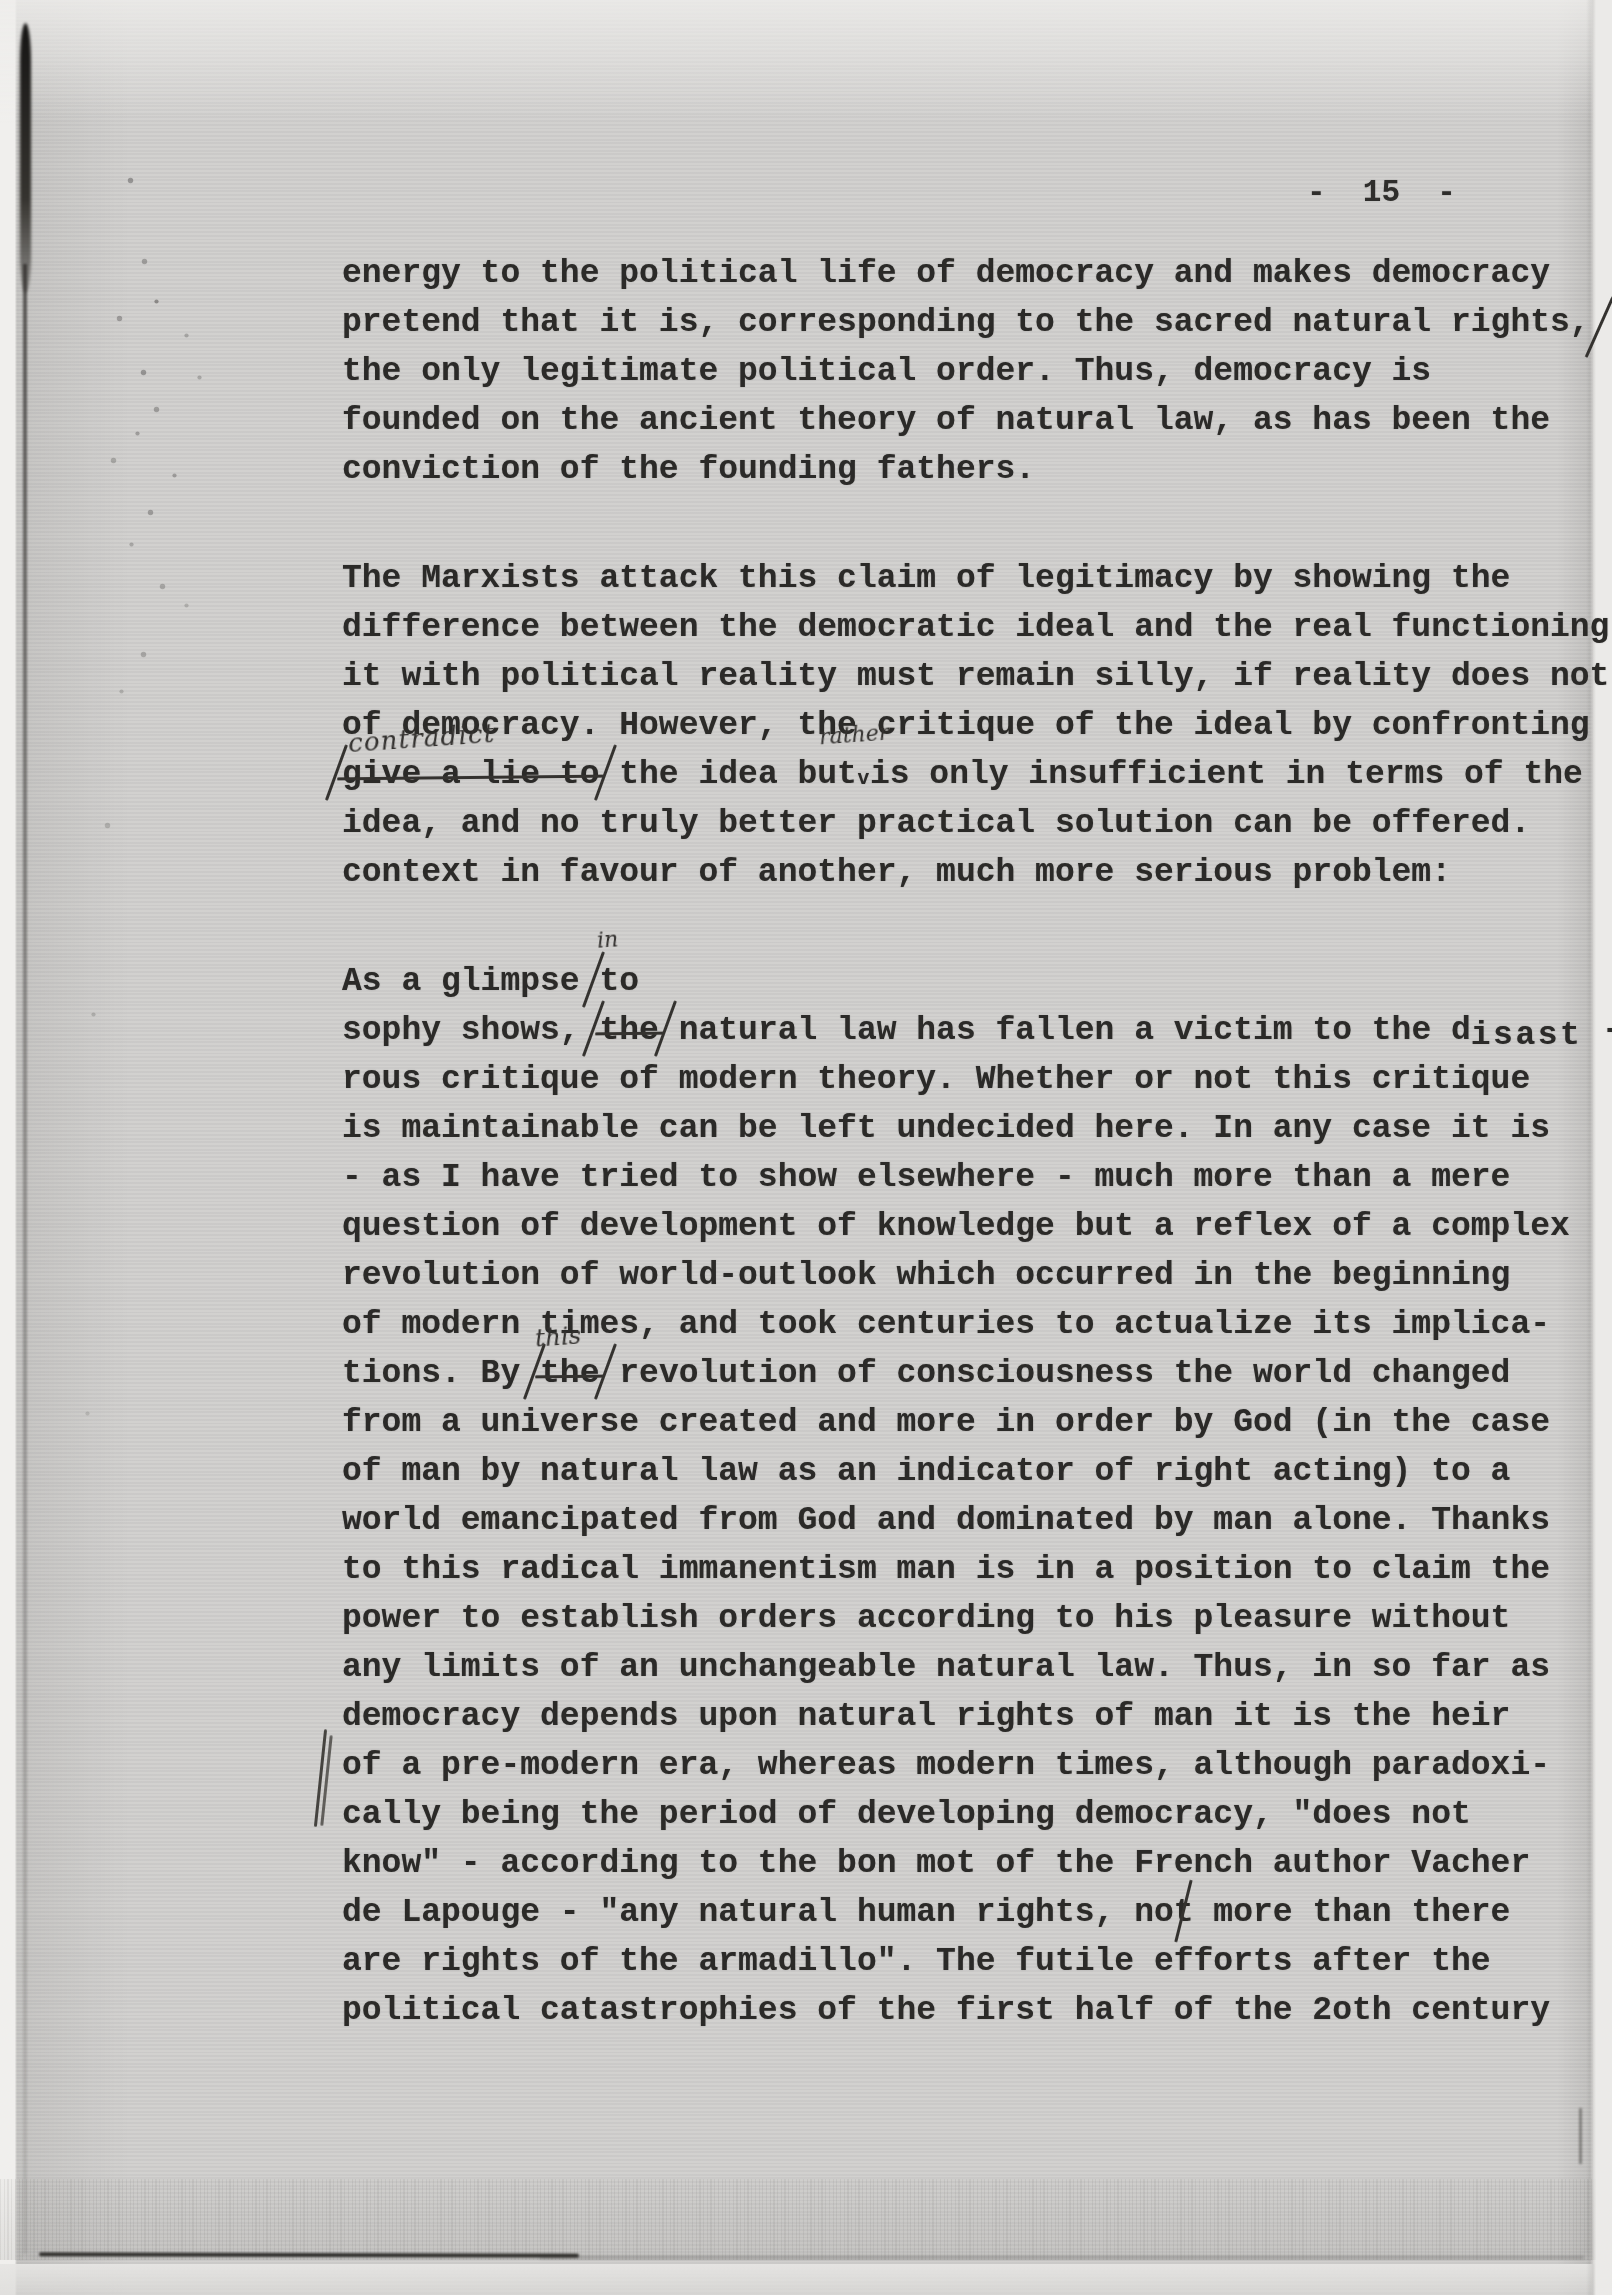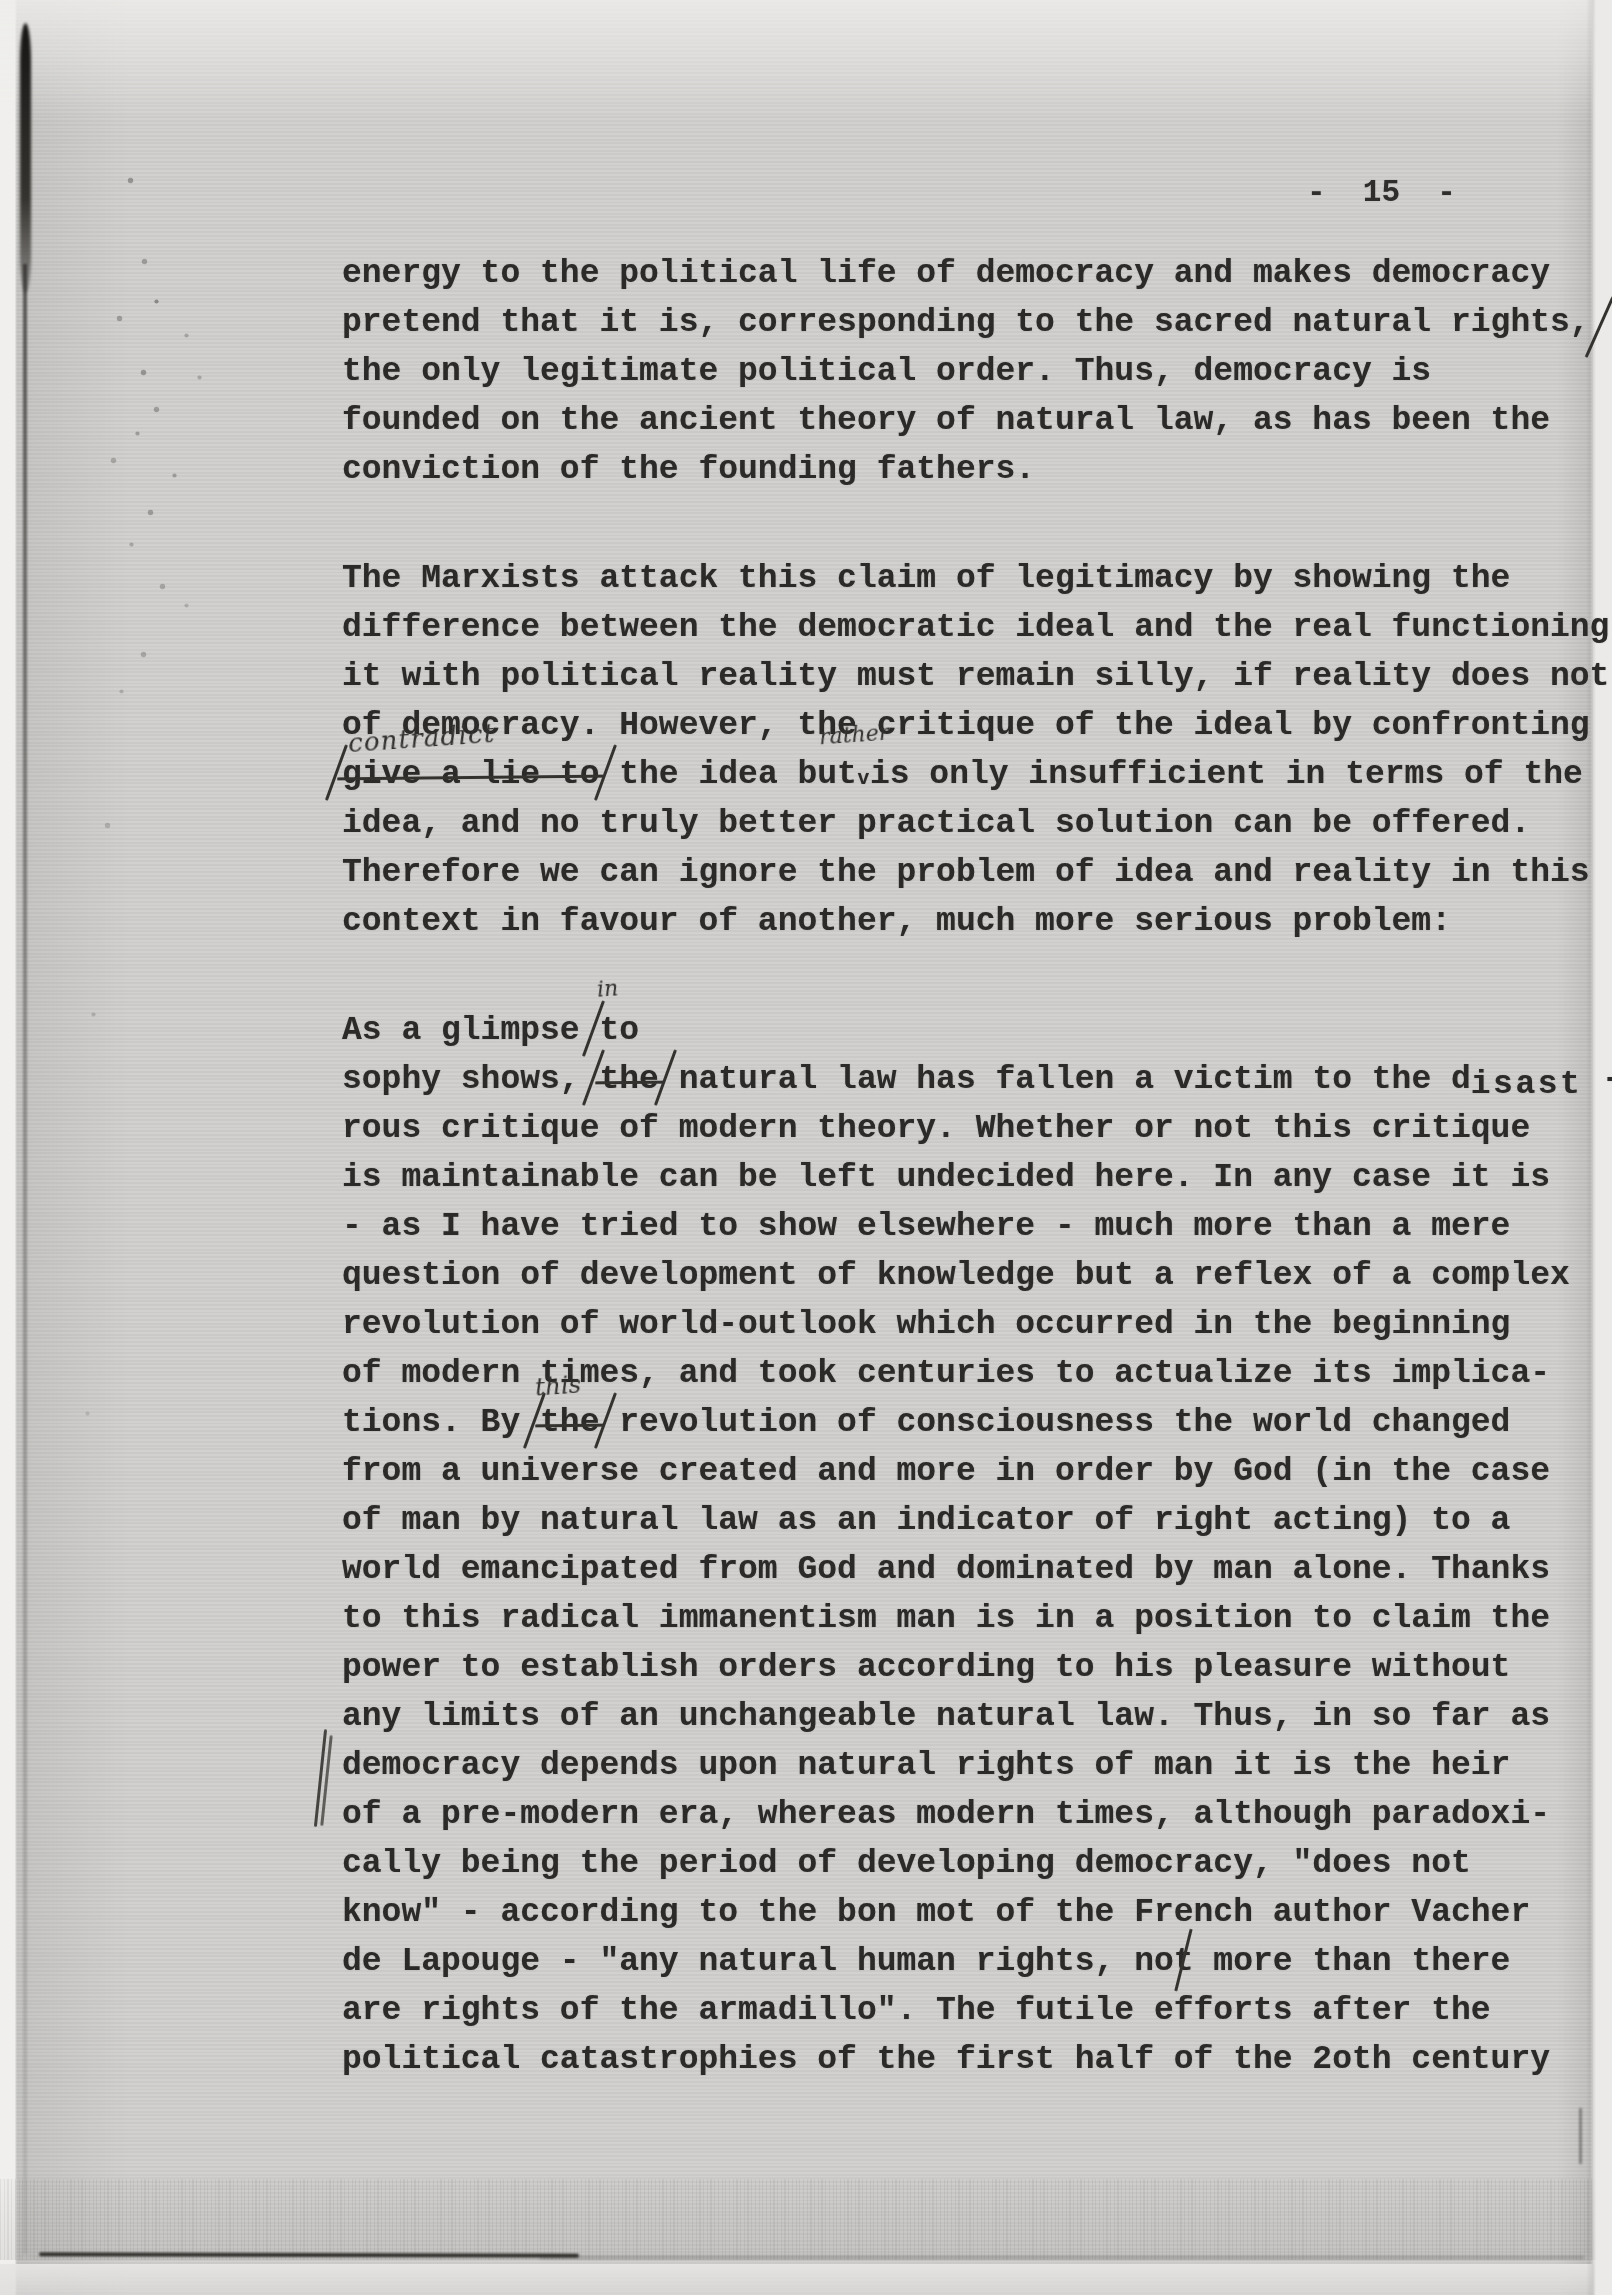--- a/index.html
+++ b/index.html
@@ -105,21 +105,20 @@
       <div class="line"><span class="seg typed">founded on the ancient theory of natural law, as has been the</span></div>
       <div class="line"><span class="seg typed">conviction of the founding fathers.</span></div>
     </div>
     <div class="para">
       <div class="line"><span class="seg typed">The Marxists attack this claim of legitimacy by showing the</span></div>
       <div class="line"><span class="seg typed">difference between the democratic ideal and the real functioning</span></div>
       <div class="line"><span class="seg typed">it with political reality must remain silly, if reality does not</span></div>
       <div class="line"><span class="seg typed">of democracy. However, the critique of the ideal by confronting</span></div>
       <div class="line"><span class="seg strike">give a lie to<i class="sm pre"></i><i class="sm post"></i><span class="hw" data-k="contradict">contradict</span></span><span class="seg typed"> the idea but</span><span class="seg caret">v<span class="hw" data-k="rather">rather</span></span><span class="seg typed">is only insufficient in terms of the</span></div>
       <div class="line"><span class="seg typed">idea, and no truly better practical solution can be offered.</span></div>
-      <div class="line"><span class="seg typed">Therefore we can ignore the problem of idea and reality in this</span></div>
       <div class="line"><span class="seg typed">context in favour of another, much more serious problem:</span></div>
     </div>
     <div class="para">
       <div class="line"><span class="seg typed">As a glimpse </span><span class="seg typed">to<i class="sm pre"></i><span class="hw" data-k="in">in</span></span></div>
       <div class="line"><span class="seg typed">sophy shows, </span><span class="seg strike">the<i class="sm pre"></i><i class="sm post"></i></span><span class="seg typed"> natural law has fallen a victim to the d</span><span class="seg drop">isast</span><span class="seg typed"> -</span></div>
       <div class="line"><span class="seg typed">rous critique of modern theory. Whether or not this critique</span></div>
       <div class="line"><span class="seg typed">is maintainable can be left undecided here. In any case it is</span></div>
       <div class="line"><span class="seg typed">- as I have tried to show elsewhere - much more than a mere</span></div>
       <div class="line"><span class="seg typed">question of development of knowledge but a reflex of a complex</span></div>
       <div class="line"><span class="seg typed">revolution of world-outlook which occurred in the beginning</span></div>

